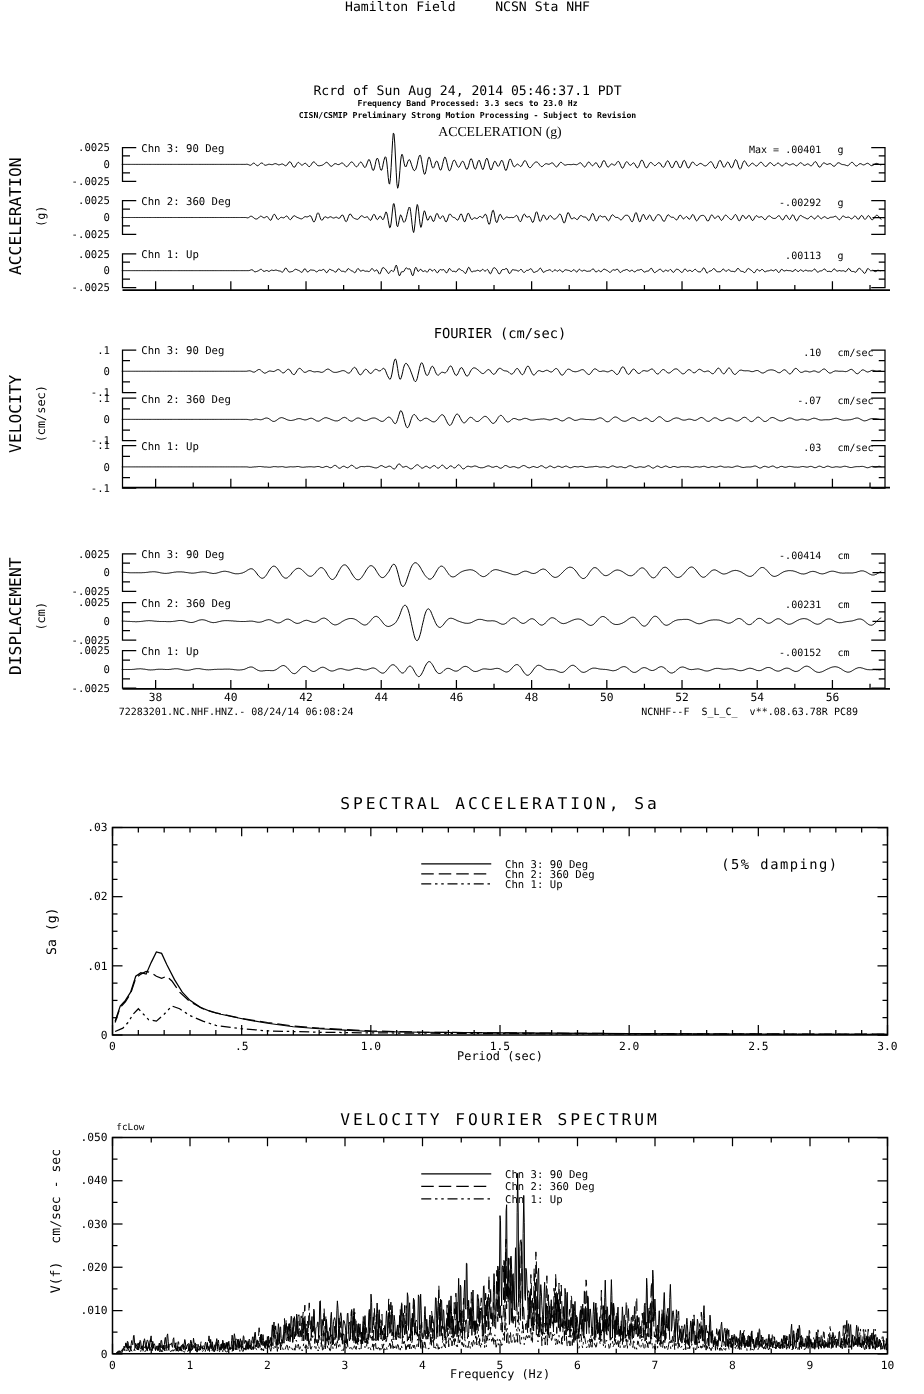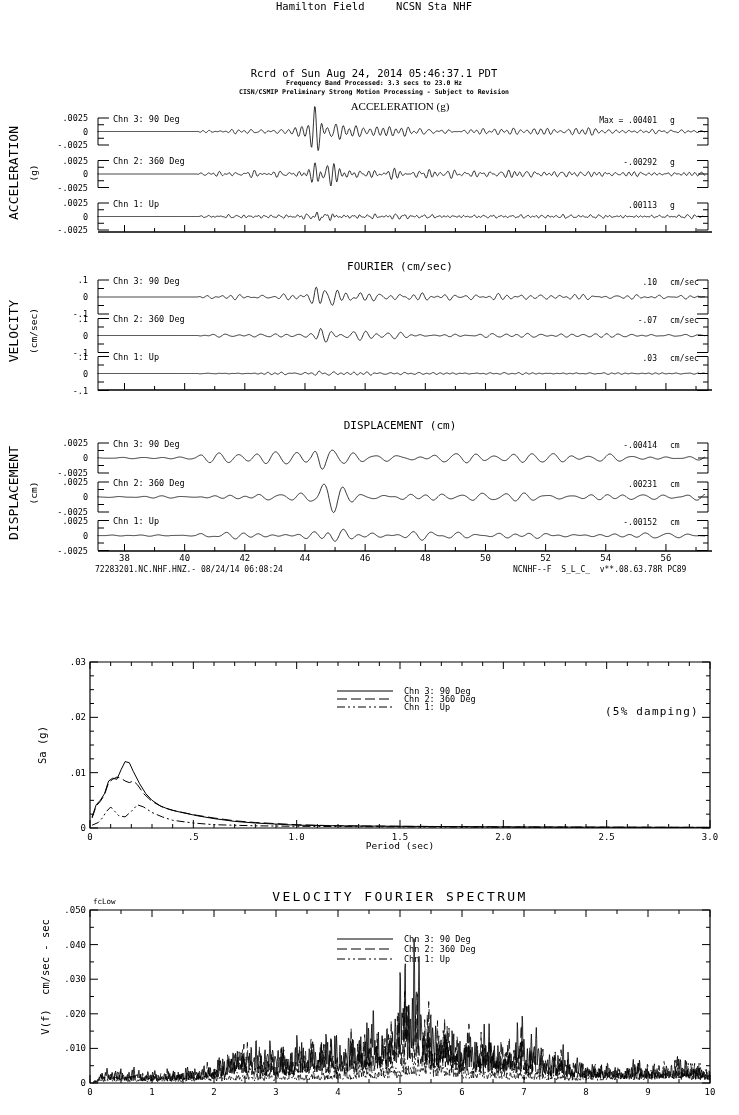--- a/index.html
+++ b/index.html
@@ -374,34 +374,35 @@
       <text x="404" y="962" text-anchor="start" font-size="8.5">Chn 1: Up</text>
     </svg>
 
   <div class="abs ctr" style="left:0;top:55;width:748px;font-size:10.5px;">Hamilton Field     NCSN Sta NHF</div>
   <div class="abs ctr" style="left:0;top:67px;width:748px;font-size:10.5px;">Rcrd of Sun Aug 24, 2014 05:46:37.1 PDT</div>
   <div class="abs ctr" style="left:0;top:80px;width:748px;font-size:6.5px;font-weight:bold;">Frequency Band Processed: 3.3 secs to 23.0 Hz</div>
   <div class="abs ctr" style="left:0;top:89px;width:748px;font-size:6.5px;font-weight:bold;">CISN/CSMIP Preliminary Strong Motion Processing - Subject to Revision</div>
 
   <div class="abs ctr" style="left:90px;top:100px;width:620px;font-size:11px;font-family:Liberation Serif, serif;">ACCELERATION (g)</div>
   <div class="abs ctr" style="left:90px;top:261px;width:620px;font-size:11px;">FOURIER (cm/sec)</div>
-  <div class="abs ctr" style="left:90px;top:420px;width:620px;font-size:11px;">DISPLACEMENT (cm)</div>
 
   <div class="vlabel" style="left:13px;top:173px;font-size:13px;">ACCELERATION</div>
   <div class="vlabel" style="left:34px;top:173px;font-size:9.5px;">(g)</div>
   <div class="vlabel" style="left:13px;top:331px;font-size:13px;">VELOCITY</div>
   <div class="vlabel" style="left:34px;top:331px;font-size:9.5px;">(cm/sec)</div>
   <div class="vlabel" style="left:13px;top:493px;font-size:13px;">DISPLACEMENT</div>
   <div class="vlabel" style="left:34px;top:493px;font-size:9.5px;">(cm)</div>
 
   <div class="abs" style="left:95px;top:565px;font-size:8px;">72283201.NC.NHF.HNZ.- 08/24/14 06:08:24</div>
   <div class="abs" style="left:478px;top:565px;font-size:8px;margin-left:35px;">NCNHF--F  S_L_C_  v**.08.63.78R PC89</div>
 
-  <div class="abs" style="left:577px;top:706px;font-size:11px;letter-spacing:1.2px;margin-left:28px;">(5% damping)</div>
+  <div class="abs ctr" style="left:90px;top:637px;width:620px;font-size:13px;letter-spacing:2.4px;">SPECTRAL ACCELERATION, Sa</div>
+  <div class="abs" style="left:577px;top:686px;font-size:11px;letter-spacing:1.2px;">(5% damping)</div>
   <div class="vlabel" style="left:42px;top:745px;font-size:10.5px;">Sa (g)</div>
   <div class="abs ctr" style="left:90px;top:890px;width:620px;font-size:13px;letter-spacing:2.4px;">VELOCITY FOURIER SPECTRUM</div>
 
   <div class="abs ctr" style="left:90px;top:841px;width:620px;font-size:9.5px;">Period (sec)</div>
   <div class="abs" style="left:93px;top:898px;font-size:7.5px;">fcLow</div>
   <div class="vlabel" style="left:45px;top:957px;font-size:10.5px;">cm/sec - sec</div>
   <div class="vlabel" style="left:45px;top:1022px;font-size:10.5px;">V(f)</div>
+  <div class="abs ctr" style="left:90px;top:1095px;width:620px;font-size:9.5px;">Frequency (Hz)</div>
 
 </div>
 
 </body></html>

